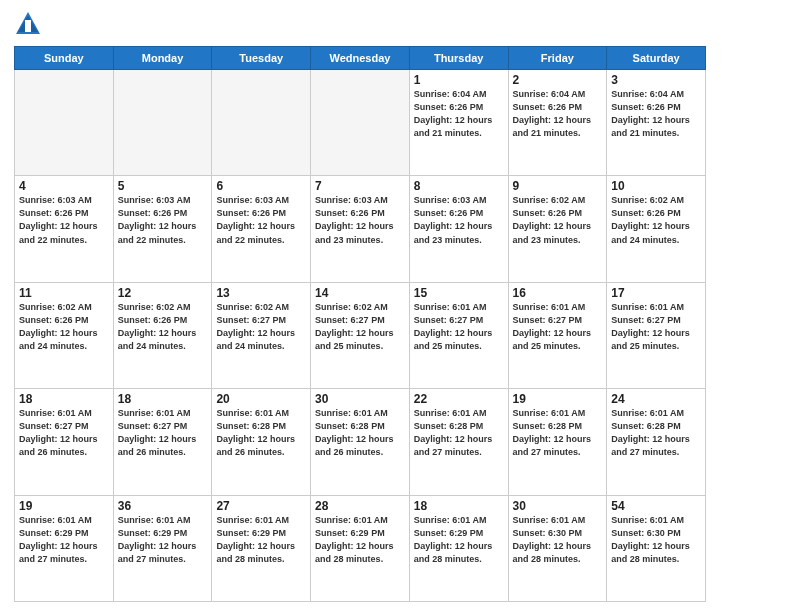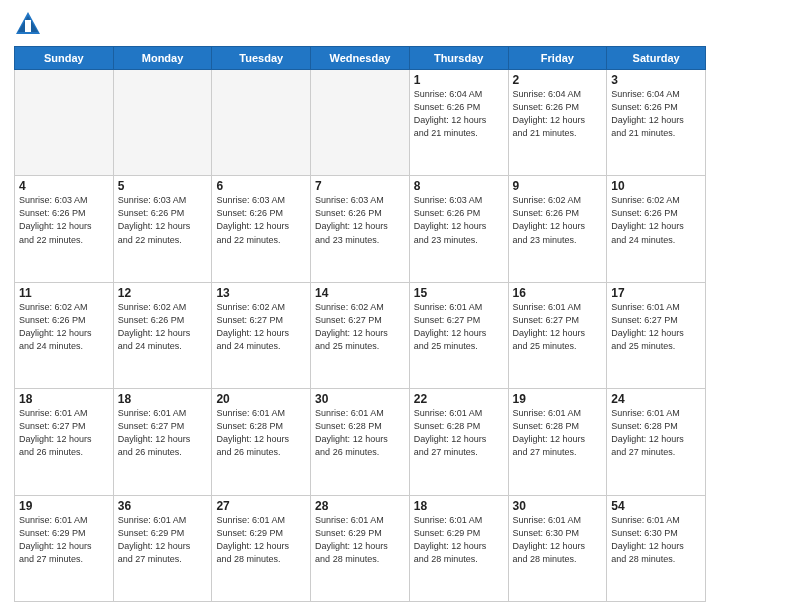--- a/index.html
+++ b/index.html
@@ -92,20 +92,21 @@
       font-size: 12px;
       font-weight: bold;
       color: #222;
       display: block;
       margin-bottom: 1px;
     }
     .day-info {
       line-height: 1.45;
       color: #333;
       font-size: 9px;
+      font-weight: bold;
     }
   </style>
 </head>
 <body>
 
 <div class="page">
   <div class="header">
     <div class="logo">
       <svg class="logo-icon" viewBox="0 0 28 28">
         <polygon points="14,2 26,24 2,24" fill="#2176c5"></polygon>

